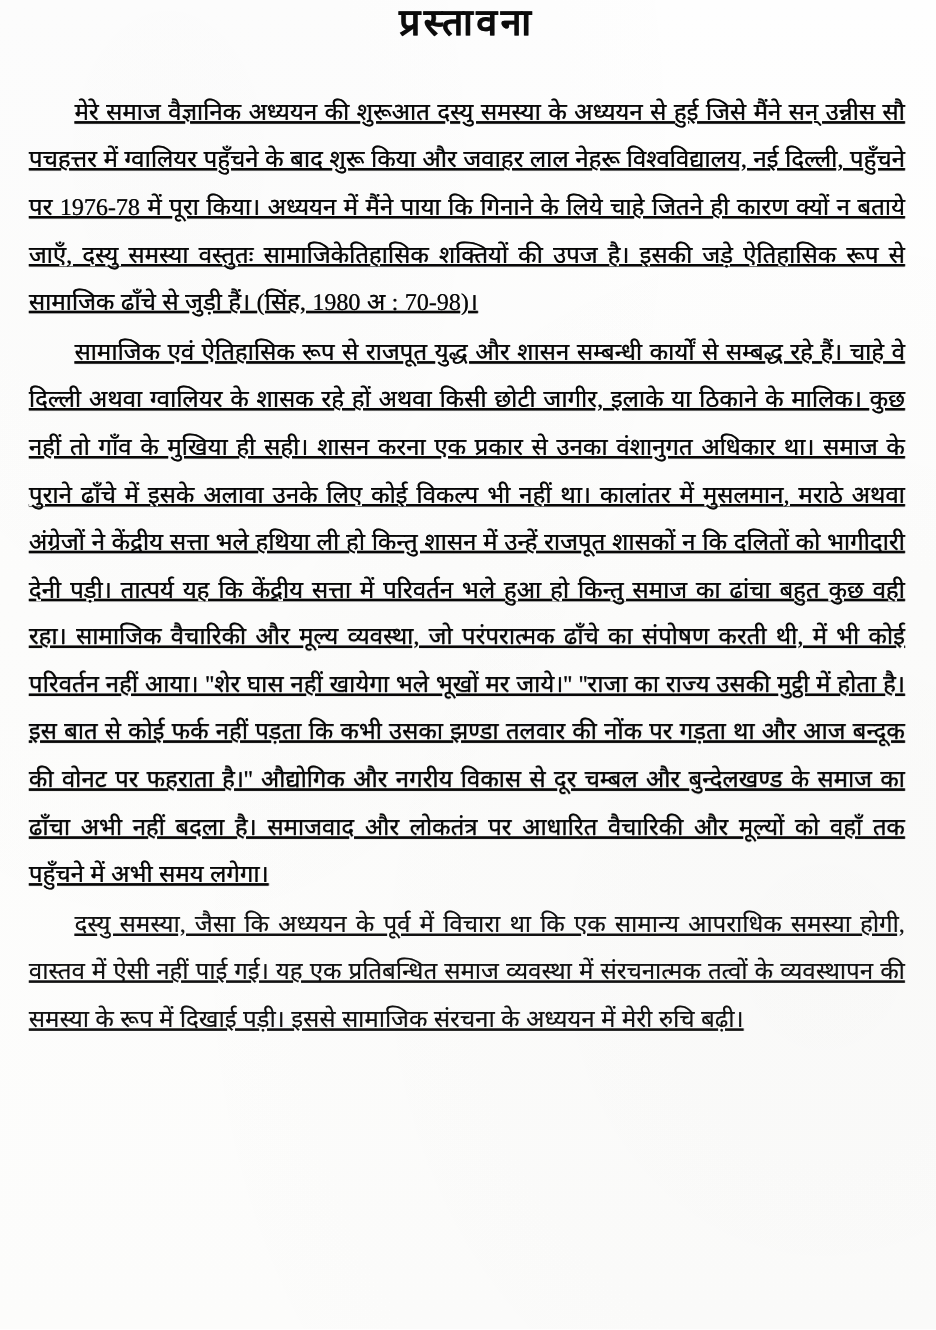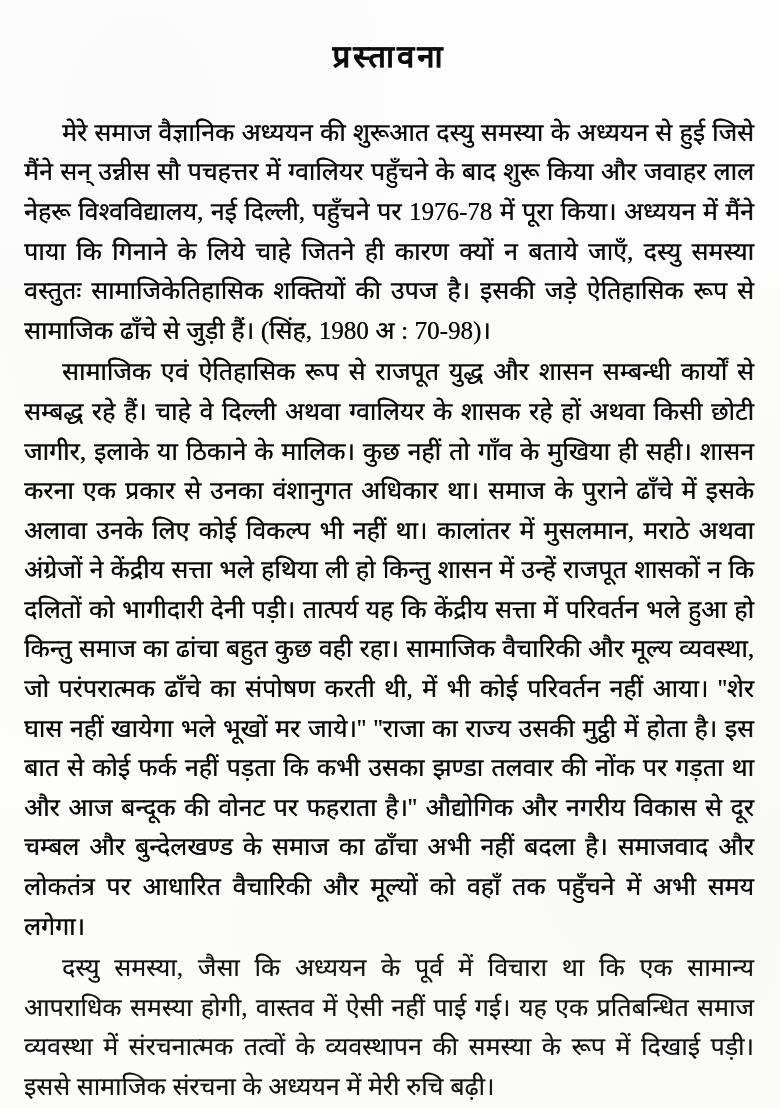--- a/index.html
+++ b/index.html
@@ -28,40 +28,40 @@
   }
 
   .page-title {
     text-align: center;
     font-family: "Liberation Serif", "DejaVu Serif", serif;
     font-weight: 700;
     font-size: 31px;
     letter-spacing: 3px;
     color: #0b0b0b;
     margin: 0;
-    padding-top: 38px;
     padding-bottom: 8px;
     line-height: 1.25;
     text-shadow: 0.35px 0 0 rgba(0,0,0,0.55), -0.2px 0 0 rgba(0,0,0,0.25);
   }
 
   .body-copy {
     margin-top: 28px;
   }
 
   p.para {
     margin: 0 0 2px 0;
     text-align: justify;
     text-justify: inter-word;
-    font-size: 25px;
+    font-size: 20px;
     line-height: 39.6px;
     color: #0a0a0a;
     text-indent: 38px;
     word-spacing: 0.4px;
     text-shadow: 0.3px 0 0 rgba(0,0,0,0.5);
+    text-decoration: underline;
   }
 
   p.para:last-child {
     margin-bottom: 0;
   }
 
   
   p.para.ink-strong {
     color: #070707;
     text-shadow: 0.38px 0 0 rgba(0,0,0,0.6), 0 0.25px 0 rgba(0,0,0,0.22);

